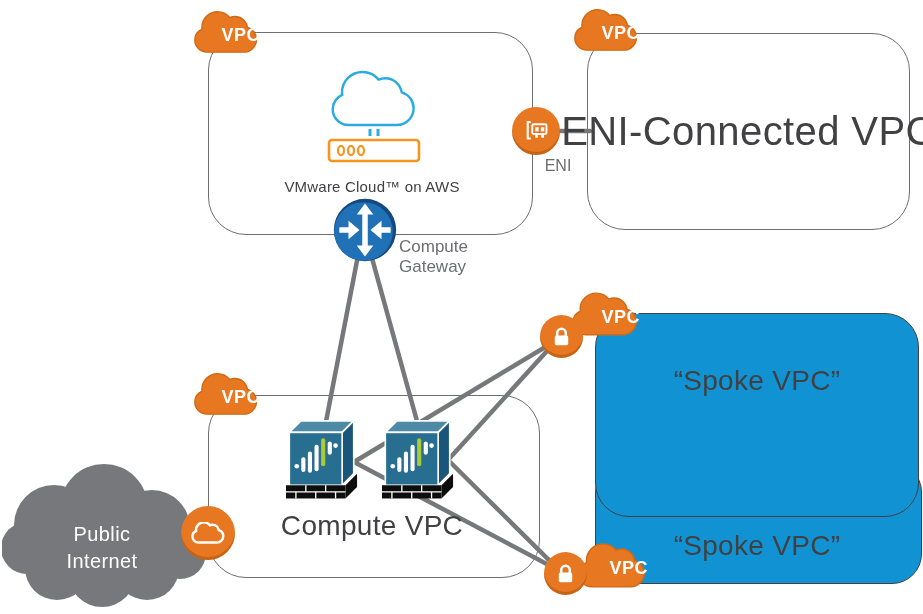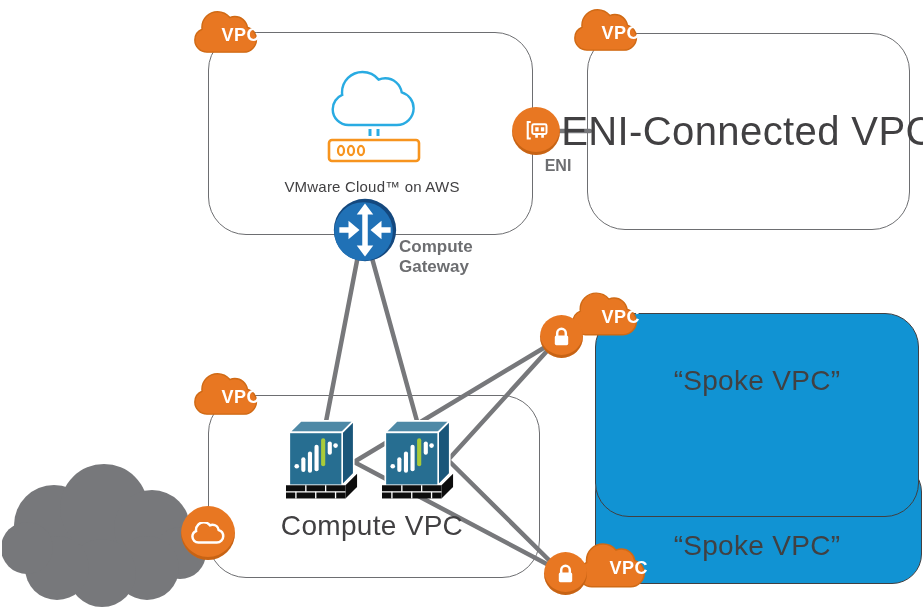--- a/index.html
+++ b/index.html
@@ -22,21 +22,21 @@
   }
   
   #lines{position:absolute;left:0;top:0;pointer-events:none;}
   #lines path{stroke:var(--line-gray,#77787B);stroke-width:4.5;fill:none;stroke-linecap:round;}
   
   .lbl{position:absolute;color:var(--text-dark,#414042);white-space:nowrap;}
   .center{transform:translate(-50%,-50%);text-align:center;}
   .lbl-big{font-size:40px;letter-spacing:.4px;}
   .lbl-med{font-size:28px;letter-spacing:.3px;}
   .lbl-small{font-size:15px;letter-spacing:.2px;}
-  .lbl-gray{color:var(--text-gray,#6D6E71);font-weight:bold;}
+  .lbl-gray{color:var(--text-gray,#6D6E71);}
   
   .badge{position:absolute;}
   .badge svg.cloud{display:block;}
   .badge .cloud-fill{fill:var(--orange,#E87722);stroke:var(--orange-border,#D06A15);stroke-width:2;}
   .badge .vpc-txt{
     position:absolute;left:0;right:0;top:54%;transform:translateY(-50%);
     text-align:right;color:#fff;font-weight:bold;font-size:18px;letter-spacing:.5px;
   }
   .lockwrap{position:absolute;border-radius:50%;background:var(--orange,#E87722);
     box-shadow:inset 0 -3px 0 rgba(160,75,5,.45);display:flex;align-items:center;justify-content:center;}
@@ -72,20 +72,21 @@
   <svg class="abs gcloud" style="left:2px;top:453px;" width="208" height="156" viewBox="0 0 208 156">
     <circle cx="52" cy="72" r="40"></circle>
       <circle cx="102" cy="55" r="44"></circle>
     <circle cx="150" cy="75" r="38"></circle>
       <circle cx="178" cy="100" r="26"></circle>
     <circle cx="145" cy="115" r="32"></circle>
       <circle cx="100" cy="120" r="34"></circle>
     <circle cx="55" cy="115" r="32"></circle>
       <circle cx="25" cy="95" r="26"></circle>
   </svg>
+  <div class="pub-lbl" style="left:102px;top:548px;">Public Internet</div>
 
   <div class="badge" style="left:192px;top:10px;width:68px;height:46px;">
     <svg class="cloud" width="68" height="46" viewBox="0 0 96 60">
         <path class="cloud-fill" d="M30,57 L73,57 C82.9,57 91,48.9 91,39 C91,30.9 85.6,24.1 78.2,21.9 C76.9,13.3 69.4,6.7 60.5,6.7 C58,6.7 55.6,7.2 53.4,8.2 C49.3,3.2 43,0 36,0 C23.8,0 14,9.8 14,22 C14,22.9 14.1,23.8 14.2,24.7 C8.3,27.2 4,33.1 4,40 C4,49.4 11.6,57 21,57 Z"></path>
       </svg>
     <span class="vpc-txt">VPC</span>
   </div>
   <div class="badge" style="left:572px;top:8px;width:68px;height:46px;">
     <svg class="cloud" width="68" height="46" viewBox="0 0 96 60">
         <path class="cloud-fill" d="M30,57 L73,57 C82.9,57 91,48.9 91,39 C91,30.9 85.6,24.1 78.2,21.9 C76.9,13.3 69.4,6.7 60.5,6.7 C58,6.7 55.6,7.2 53.4,8.2 C49.3,3.2 43,0 36,0 C23.8,0 14,9.8 14,22 C14,22.9 14.1,23.8 14.2,24.7 C8.3,27.2 4,33.1 4,40 C4,49.4 11.6,57 21,57 Z"></path>

